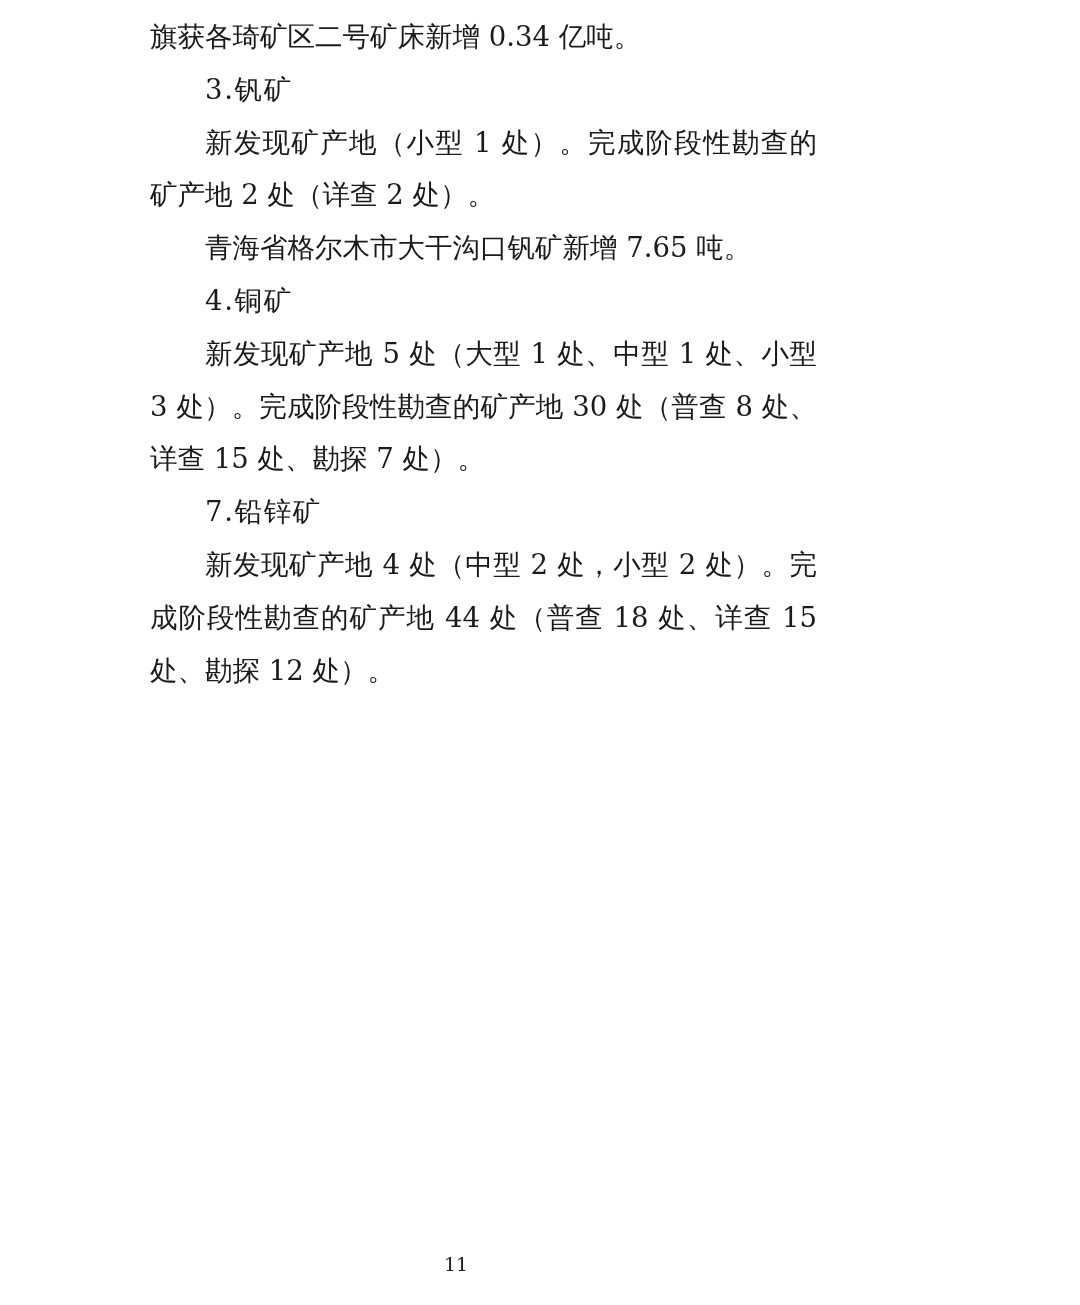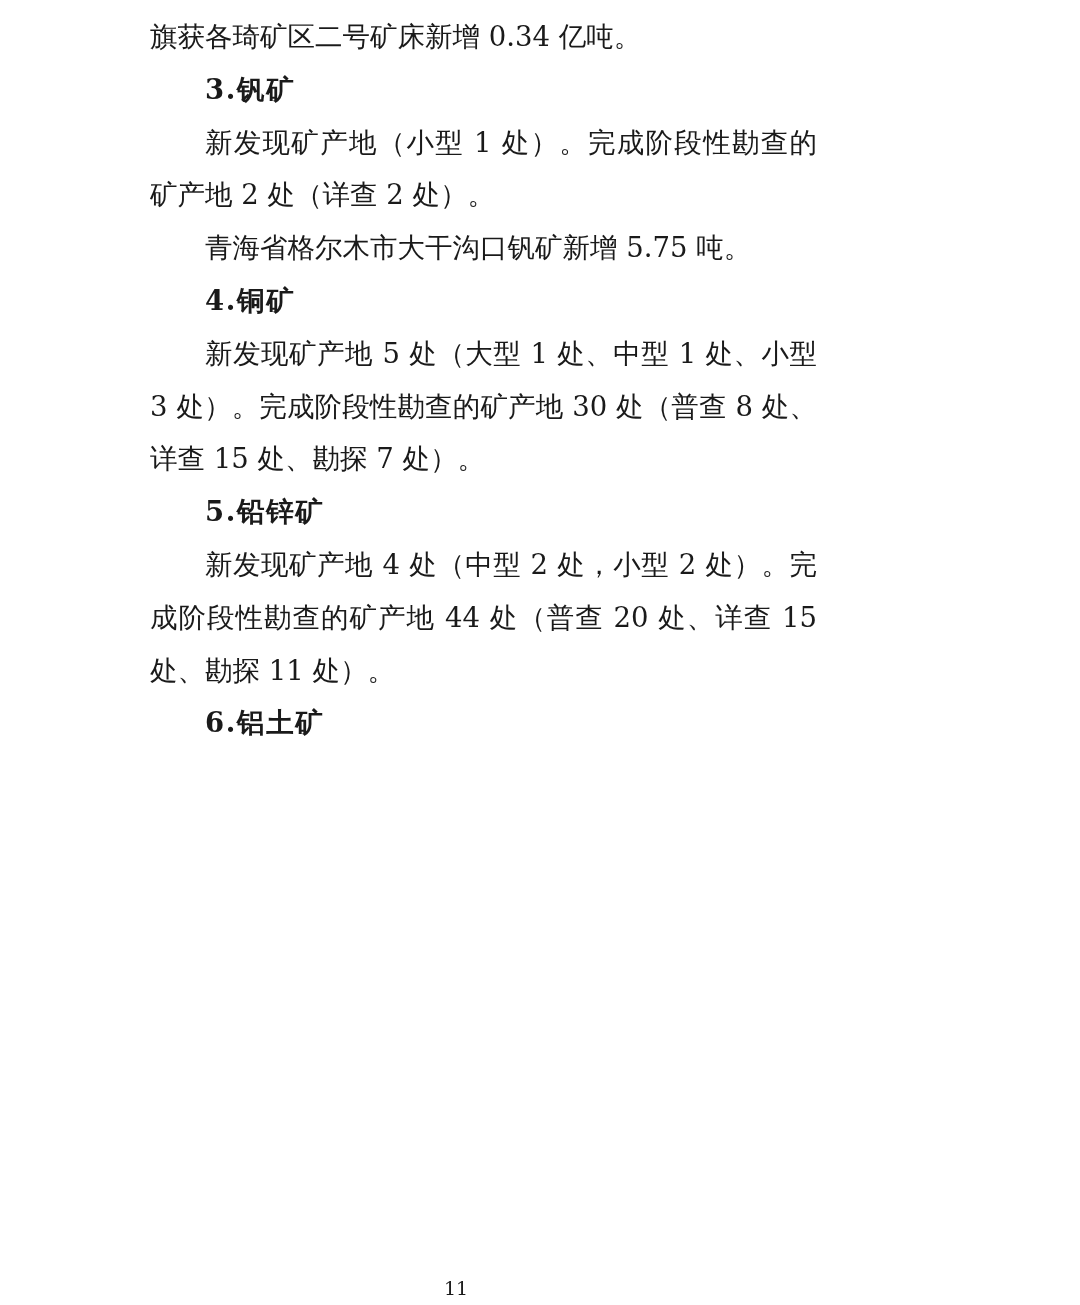--- a/index.html
+++ b/index.html
@@ -28,57 +28,56 @@
     padding: 0;
   }
   .para {
     text-indent: 2em;
   }
   .noindent {
     text-indent: 0;
   }
   .heading {
     text-indent: 2em;
-    font-weight: bold;
+    font-weight: normal;
     letter-spacing: 0.06em;
   }
   .page-number {
     position: absolute;
     left: 0;
     right: 0;
-    bottom: 6px;
+    bottom: 30px;
     text-align: center;
     font-size: 19px;
     font-family: "DejaVu Serif", "Liberation Serif", serif;
     color: #1a1a1a;
   }
 </style>
 </head>
 <body>
 
 <div class="page">
   <div class="doc-body">
 
     <p class="para noindent">旗获各琦矿区二号矿床新增 0.34 亿吨。</p>
 
     <p class="heading">3.钒矿</p>
 
     <p class="para">新发现矿产地（小型 1 处）。完成阶段性勘查的矿产地 2 处（详查 2 处）。</p>
 
-    <p class="para">青海省格尔木市大干沟口钒矿新增 5.75 吨。</p>
+    <p class="para">青海省格尔木市大干沟口钒矿新增 7.65 吨。</p>
 
     <p class="heading">4.铜矿</p>
 
     <p class="para">新发现矿产地 5 处（大型 1 处、中型 1 处、小型 3 处）。完成阶段性勘查的矿产地 30 处（普查 8 处、详查 15 处、勘探 7 处）。</p>
 
 
-    <p class="heading">5.铅锌矿</p>
+    <p class="heading">7.铅锌矿</p>
 
-    <p class="para">新发现矿产地 4 处（中型 2 处，小型 2 处）。完成阶段性勘查的矿产地 44 处（普查 20 处、详查 15 处、勘探 11 处）。</p>
+    <p class="para">新发现矿产地 4 处（中型 2 处，小型 2 处）。完成阶段性勘查的矿产地 44 处（普查 18 处、详查 15 处、勘探 12 处）。</p>
 
 
-    <p class="heading">6.铝土矿</p>
 
 
   </div>
 
   <div class="page-number">11</div>
 </div>
 
 </body></html>

